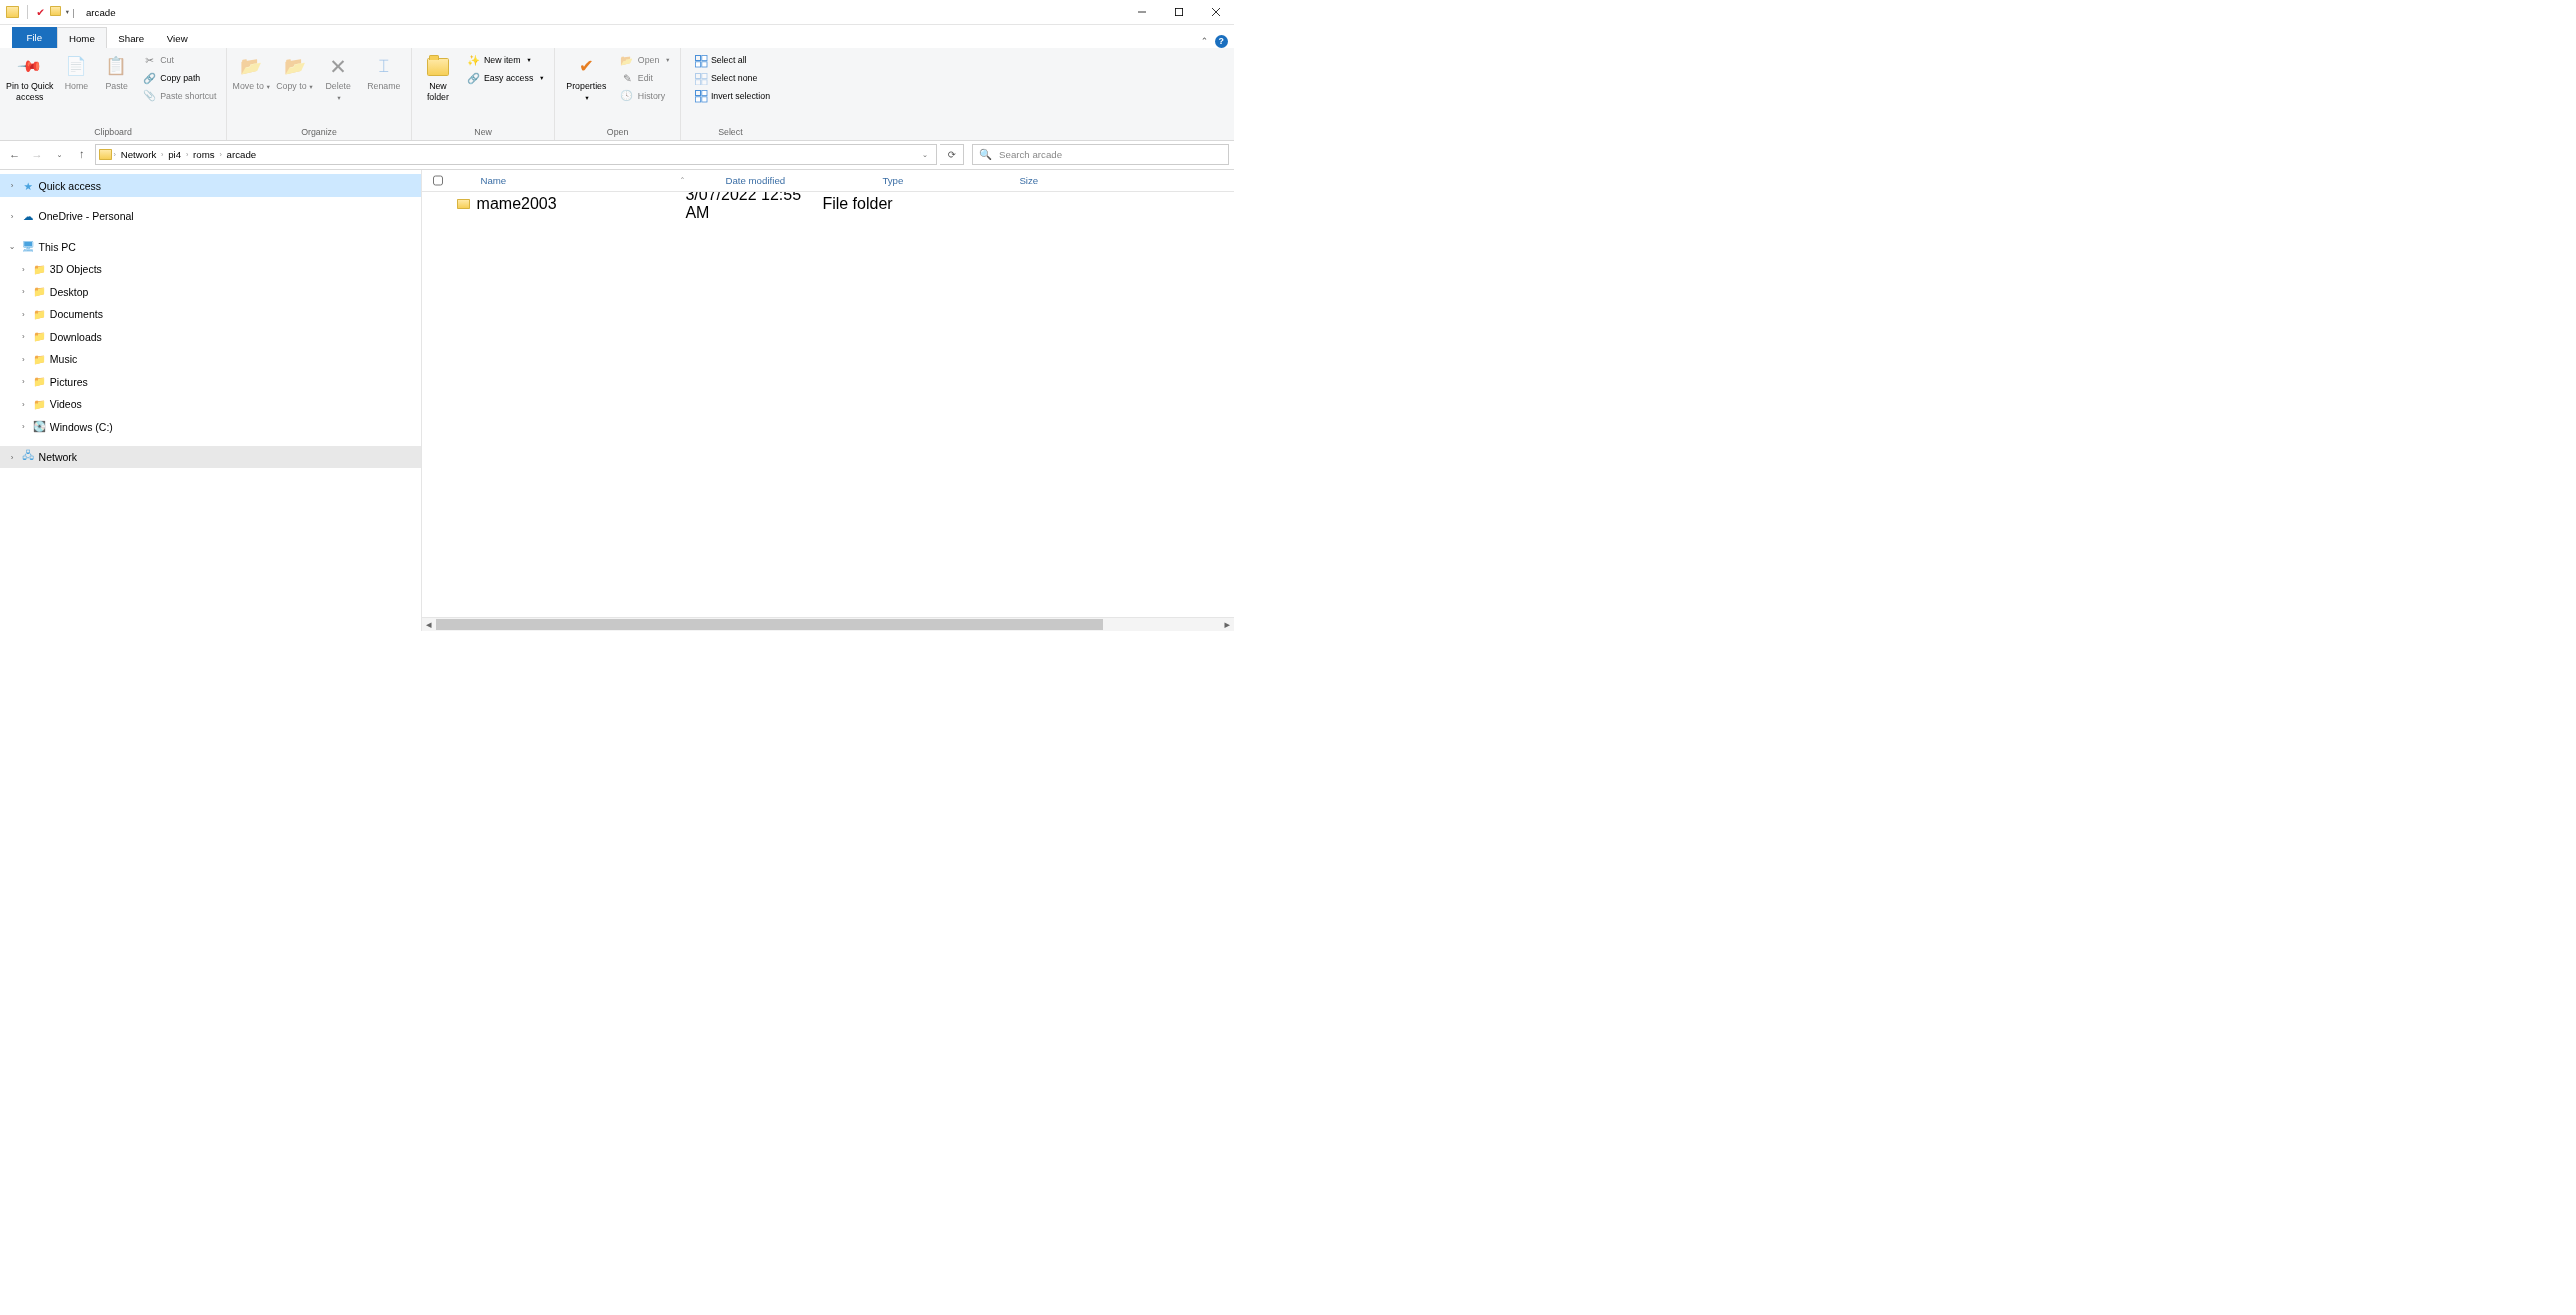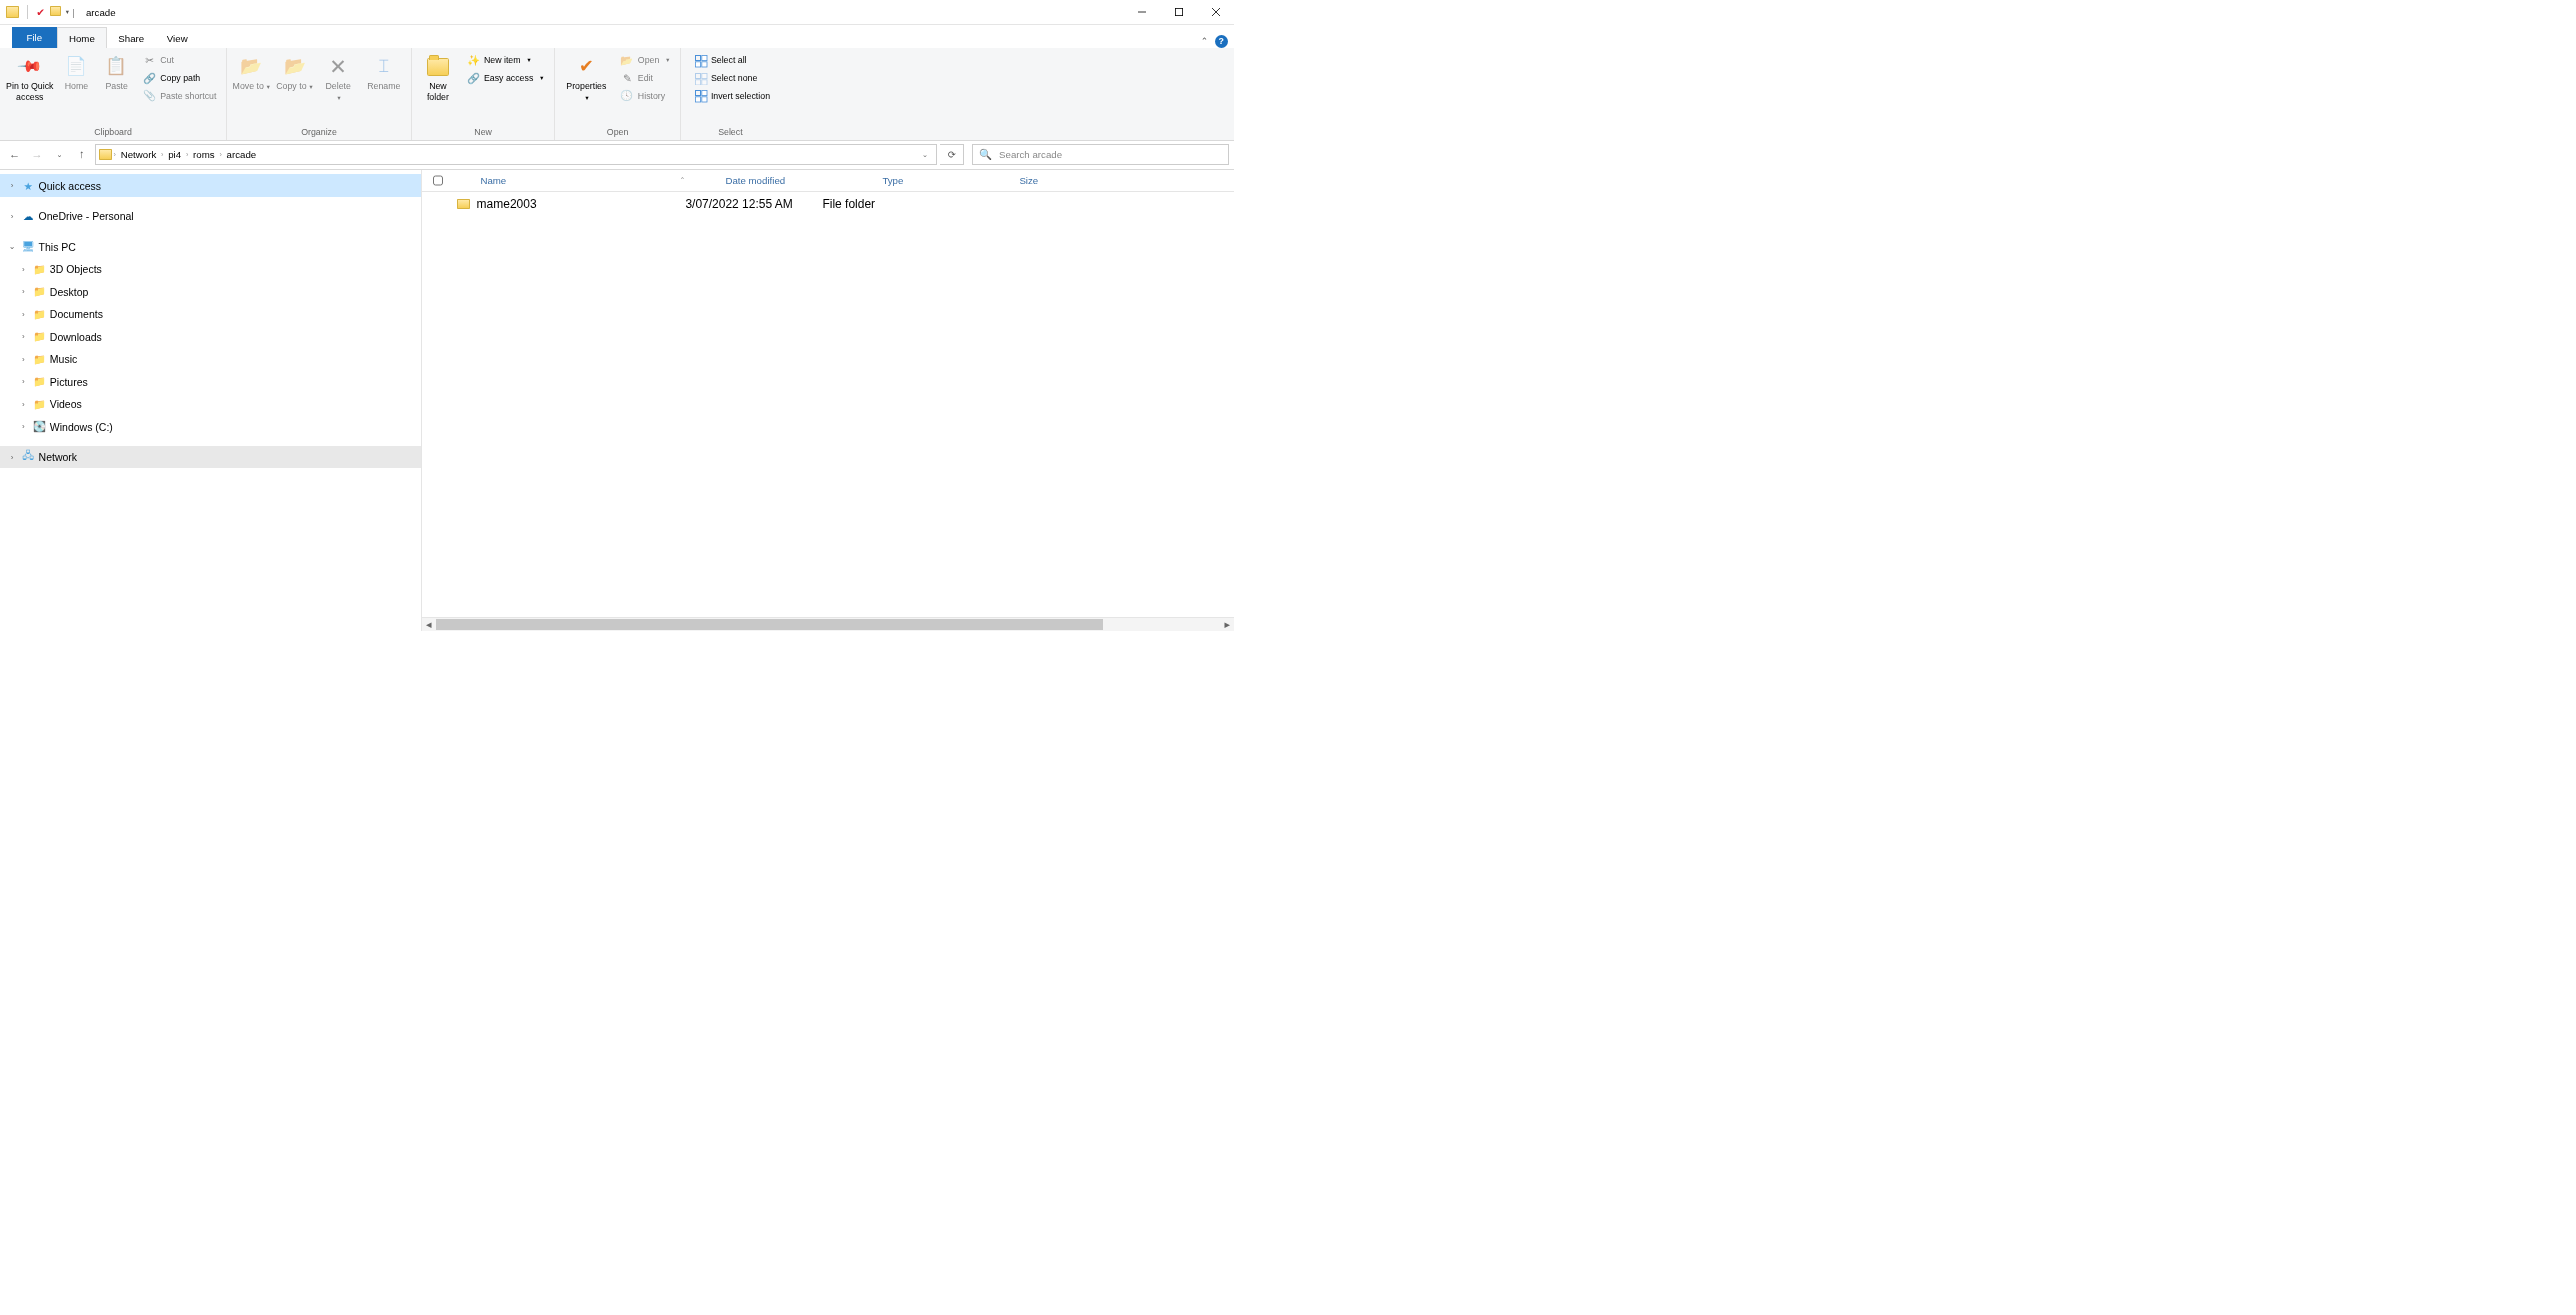--- a/index.html
+++ b/index.html
@@ -72,21 +72,21 @@
 .cols .cb { width: 32px; display: flex; justify-content: center; }
 .cols .cb input { width: 10.5px; height: 10.5px; }
 .cols .col { padding: 0 6.4px; border-right: 0.8px solid transparent; }
 .colname { width: 225px; display: flex; align-items: center; }
 .colname .sortind { margin-left: auto; color: #888; font-size: 6.4px; padding-right: 6.4px; }
 .coldate { width: 137px; }
 .coltype { width: 117px; }
 .colsize { width: 48px; }
 
 .filerows { flex: 1; overflow: hidden; }
-.row { height: 24px; display: flex; align-items: center; font-size: 12px; }
+.row { height: 24px; display: flex; align-items: center; font-size: 16px; }
 .row .cb { width: 32px; }
 .row .nm { width: 225px; display: flex; align-items: center; gap: 6.4px; padding-left: 3.2px; }
 .row .nm .fico { width: 13px; height: 10.5px; background: linear-gradient(#ffe9a6,#f6cf58); border: 0.8px solid #d8b33f; border-radius: 0.8px; }
 .row .dt { width: 137px; color: #000; padding-left: 6.4px; }
 .row .tp { width: 117px; color: #000; padding-left: 6.4px; }
 
 .hscroll { height: 13.7px; border-top: 0.8px solid #e5e5e5; display: flex; align-items: center; background: #f4f4f4; }
 .hscroll .arrow { width: 13.7px; height: 12px; display:flex; align-items:center; justify-content:center; color:#666; font-size:7.2px; }
 .hscroll .track { flex: 1; height: 12px; background: #f4f4f4; position: relative; }
 .hscroll .thumb { position: absolute; left: 0; top: 0.8px; height: 10.5px; width: 85%; background: #c8c8c8; }

